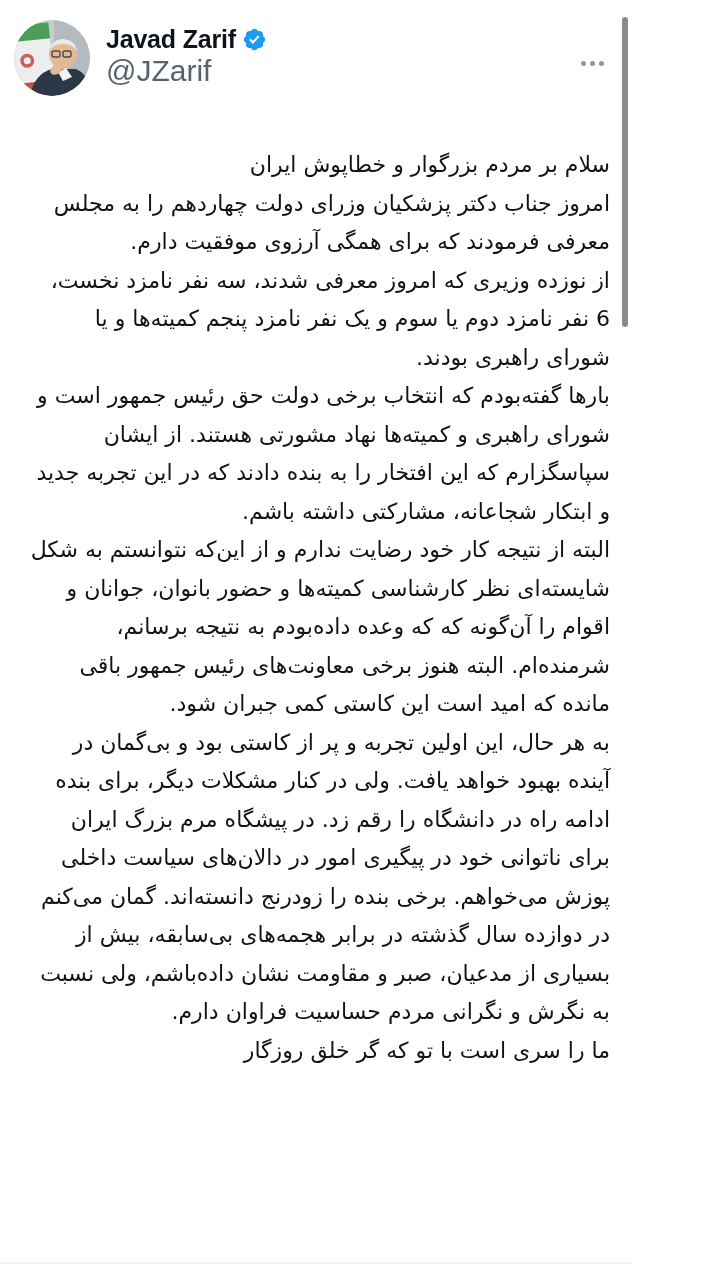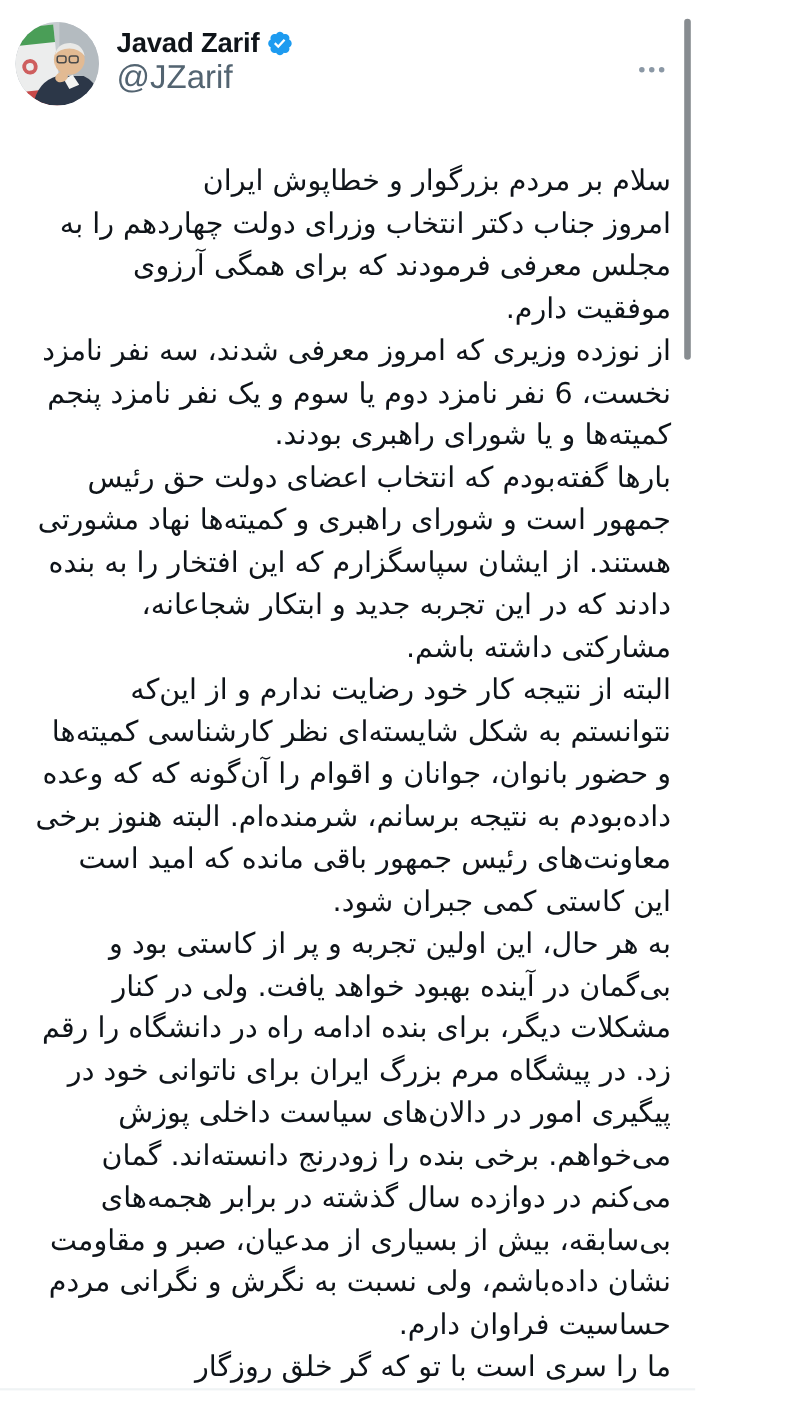--- a/index.html
+++ b/index.html
@@ -21,21 +21,21 @@
   .handle { font-size:30px; line-height:28px; color:#536471; margin-top:3px; }
 
   .more-btn { position:absolute; top:28px; right:14px; width:40px; height:30px;
               display:flex; align-items:center; justify-content:flex-end; gap:4px; cursor:pointer; }
   .more-btn i { width:5px; height:5px; border-radius:50%; background:#8b98a5; display:block; }
 
   
   .body-text { position:absolute; top:146px; left:30px; right:22px;
                direction:rtl; text-align:right; unicode-bidi:plaintext;
                font-family:"DejaVu Sans", sans-serif;
-               font-size:26px; line-height:38.5px; color:#0f1419; }
+               font-size:22px; line-height:38.5px; color:#0f1419; }
   .body-text div { direction:rtl; }
 
   
   .bottom-mask { position:absolute; top:1264px; left:0; right:0; bottom:0; background:#ffffff; z-index:5; }
   .divider { position:absolute; top:1262px; left:0; right:0; height:2px; background:#eff3f4; z-index:6; }
 
   
   .scrollbar { position:absolute; top:17px; right:4px; width:6px; height:310px;
                background:#878c90; border-radius:3px; z-index:7; cursor:grab; }
 </style>
@@ -95,23 +95,23 @@
 
     <div class="more-btn" title="More">
       <i></i>
       <i></i>
       <i></i>
     </div>
   </div>
 
   <div class="body-text" dir="rtl" lang="fa">
       <div>سلام بر مردم بزرگوار و خطاپوش ایران</div>
-      <div>امروز جناب دکتر انتخاب وزرای دولت چهاردهم را به مجلس معرفی فرمودند که برای همگی آرزوی موفقیت دارم.</div>
+      <div>امروز جناب دکتر پزشکیان وزرای دولت چهاردهم را به مجلس معرفی فرمودند که برای همگی آرزوی موفقیت دارم.</div>
       <div>از نوزده وزیری که امروز معرفی شدند، سه نفر نامزد نخست، 6 نفر نامزد دوم یا سوم و یک نفر نامزد پنجم کمیته‌ها و یا شورای راهبری بودند.</div>
-      <div>بارها گفته‌بودم که انتخاب اعضای دولت حق رئیس جمهور است و شورای راهبری و کمیته‌ها نهاد مشورتی هستند. از ایشان سپاسگزارم که این افتخار را به بنده دادند که در این تجربه جدید و ابتکار شجاعانه، مشارکتی داشته باشم.</div>
+      <div>بارها گفته‌بودم که انتخاب برخی دولت حق رئیس جمهور است و شورای راهبری و کمیته‌ها نهاد مشورتی هستند. از ایشان سپاسگزارم که این افتخار را به بنده دادند که در این تجربه جدید و ابتکار شجاعانه، مشارکتی داشته باشم.</div>
       <div>البته از نتیجه کار خود رضایت ندارم و از این‌که نتوانستم به شکل شایسته‌ای نظر کارشناسی کمیته‌ها و حضور بانوان، جوانان و اقوام را آن‌گونه که که وعده داده‌بودم به نتیجه برسانم، شرمنده‌ام. البته هنوز برخی معاونت‌های رئیس جمهور باقی مانده که امید است این کاستی کمی جبران شود.</div>
       <div>به هر حال، این اولین تجربه و پر از کاستی بود و بی‌گمان در آینده بهبود خواهد یافت. ولی در کنار مشکلات دیگر، برای بنده ادامه راه در دانشگاه را رقم زد. در پیشگاه مرم بزرگ ایران برای ناتوانی خود در پیگیری امور در دالان‌های سیاست داخلی پوزش می‌خواهم. برخی بنده را زودرنج دانسته‌اند. گمان می‌کنم در دوازده سال گذشته در برابر هجمه‌های بی‌سابقه، بیش از بسیاری از مدعیان، صبر و مقاومت نشان داده‌باشم، ولی نسبت به نگرش و نگرانی مردم حساسیت فراوان دارم.</div>
       <div>ما را سری است با تو که گر خلق روزگار</div>
     </div>
 
   <div class="divider"></div>
   <div class="bottom-mask"></div>
 
   <div class="scrollbar"></div>
 </article>

